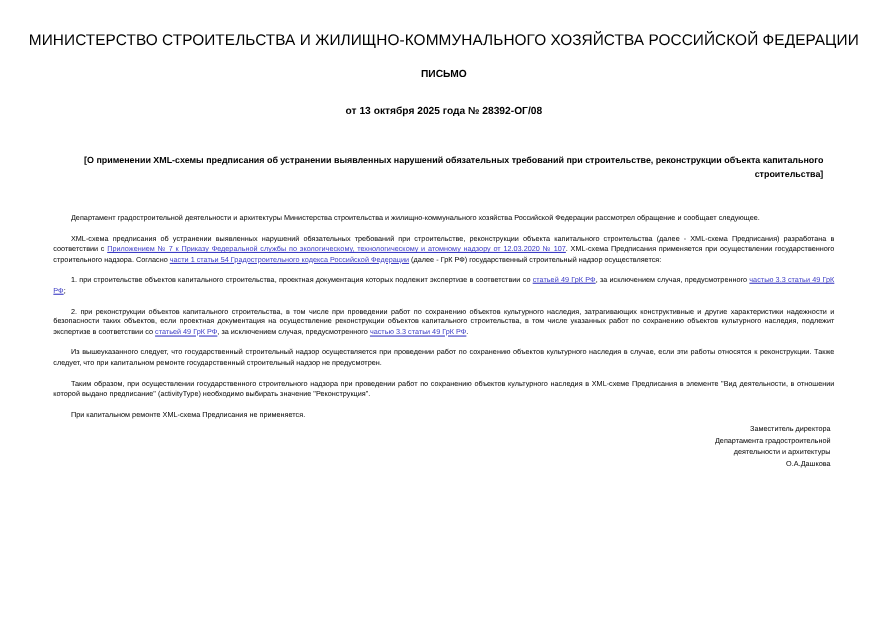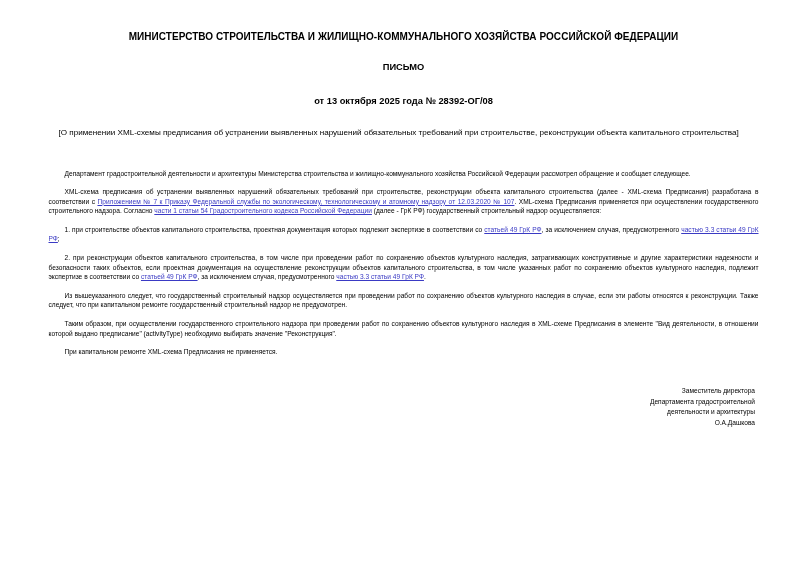--- a/index.html
+++ b/index.html
@@ -20,43 +20,43 @@
     width: 807px;
     height: 571px;
     box-sizing: border-box;
     padding: 0;
   }
   .header-block {
     padding-top: 30px;
     text-align: center;
   }
   .ministry-line {
-    font-size: 10px;
-    font-weight: bold;
+    font-size: 14px;
+    font-weight: normal;
     letter-spacing: 0.05px;
     line-height: 13px;
   }
   .doc-kind {
     font-size: 9.3px;
     font-weight: bold;
     margin-top: 18px;
     line-height: 13px;
   }
   .doc-number {
     font-size: 9.3px;
     font-weight: bold;
     margin-top: 21px;
     line-height: 13px;
   }
   .doc-title {
-    margin: 19px auto 0 auto;
+    margin: 32px auto 0 auto;
     width: 690px;
-    text-align: left;
+    text-align: right;
     font-size: 8.1px;
-    font-weight: normal;
+    font-weight: bold;
     line-height: 12.5px;
   }
   .body-block {
     margin: 29px auto 0 auto;
     width: 710px;
   }
   .para {
     font-size: 6.6px;
     line-height: 9.6px;
     text-align: justify;

